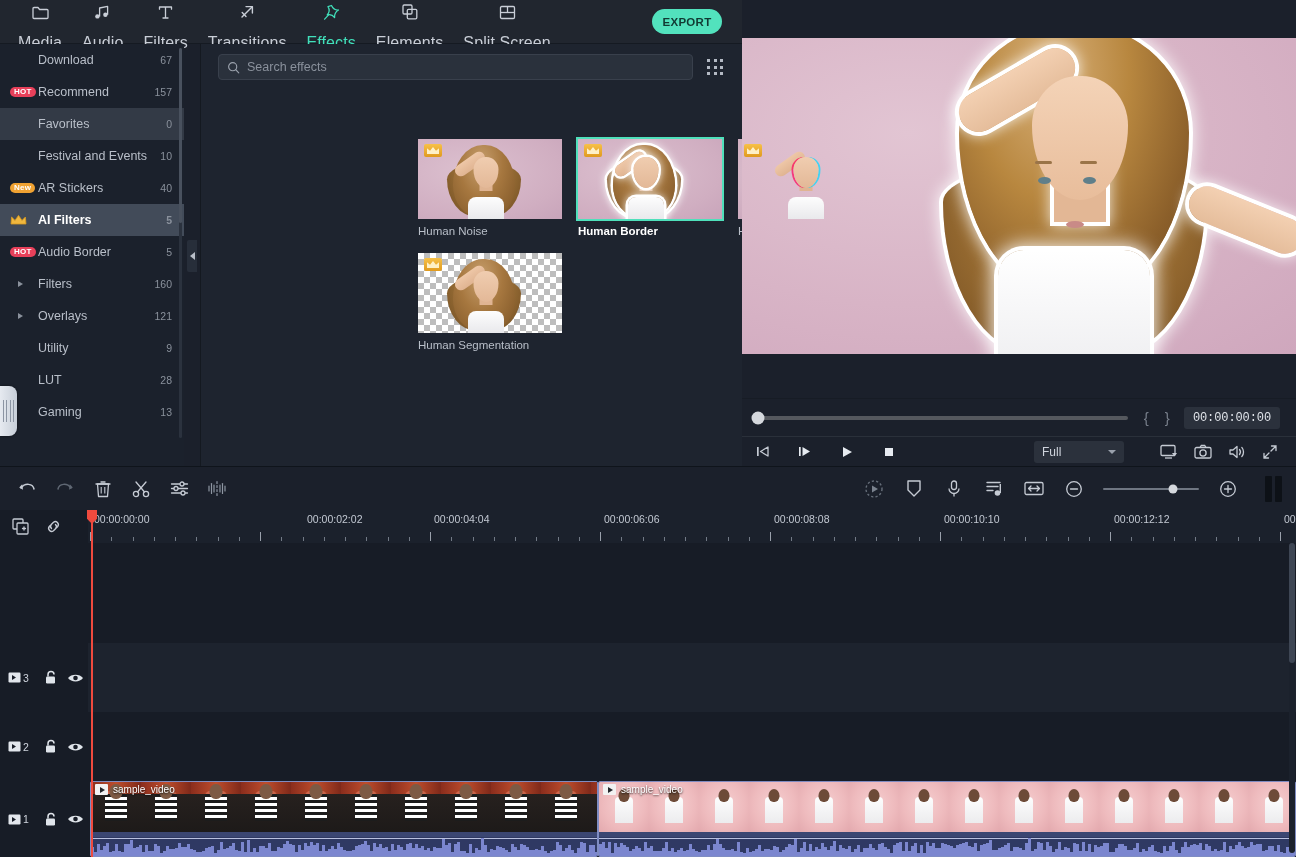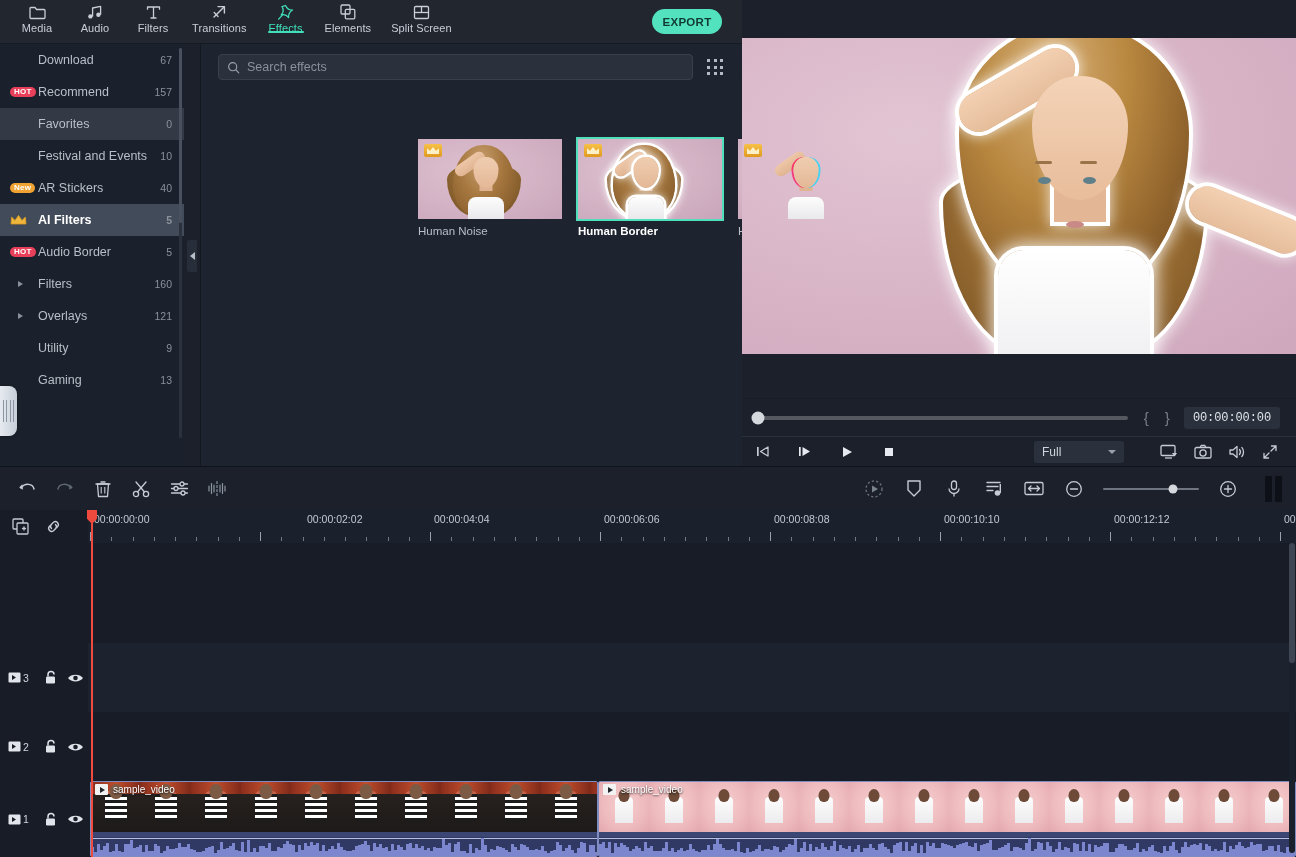--- a/index.html
+++ b/index.html
@@ -23,21 +23,21 @@
   .nav-items { display: flex; align-items: flex-start; height: 44px; padding-left: 8px; }
   .nav-item {
     position: relative;
     display: flex; flex-direction: column; align-items: center; justify-content: flex-start;
     padding: 3px 10px 0 10px;
     min-width: 58px;
     cursor: pointer;
     color: #c9ced7;
   }
   .nav-item .nav-ico { height: 19px; display:flex; align-items:center; justify-content:center; }
-  .nav-item .nav-label { font-size: 11px; margin-top: 0; letter-spacing: .1px; white-space: nowrap;}
+  .nav-item .nav-label { font-size: 16px; margin-top: 12px; letter-spacing: .1px; white-space: nowrap;}
   .nav-item.active { color: #41e0bb; }
   .nav-item.active .nav-underline {
     position: absolute; bottom: 1px; left: 50%; transform: translateX(-50%);
     width: 36px; height: 2px; background: #41e0bb; border-radius: 1px;
   }
   .export-btn {
     position: absolute; right: 20px; top: 9px;
     width: 70px; height: 25px; border-radius: 13px;
     background: #52e2bd; color: #123a33;
     font-size: 11.5px; font-weight: bold; letter-spacing: .3px;
@@ -538,20 +538,25 @@
           <span class="side-icon-slot">
             <span class="tri"></span>
           </span>
           <span class="side-label">Overlays</span>
           <span class="side-count">121</span>
         </div>
         <div class="side-row">
           <span class="side-icon-slot"></span>
           <span class="side-label">Utility</span>
           <span class="side-count">9</span>
+        </div>
+        <div class="side-row">
+          <span class="side-icon-slot"></span>
+          <span class="side-label">LUT</span>
+          <span class="side-count">28</span>
         </div>
         <div class="side-row">
           <span class="side-icon-slot"></span>
           <span class="side-label">Gaming</span>
           <span class="side-count">13</span>
         </div>
       </div>
     <div class="side-scroll"></div>
     <div class="side-thumb"></div>
   </div>
@@ -625,20 +630,35 @@
               <span class="bg"></span>
               <span class="arm"></span>
               <span class="hair2"></span>
               <span class="hair"></span>
               <span class="neck"></span>
               <span class="face"></span>
               <span class="top"></span>
             </span>
           </div>
           <div class="cap">Human Glitch</div>
+        </div>
+        <div class="card">
+          <div class="thumb">
+            <span class="crown"></span>
+            <span class="ph seg">
+              <span class="bg"></span>
+              <span class="arm"></span>
+              <span class="hair2"></span>
+              <span class="hair"></span>
+              <span class="neck"></span>
+              <span class="face"></span>
+              <span class="top"></span>
+            </span>
+          </div>
+          <div class="cap">Human Segmentation</div>
         </div>
       </div>
   </div>
 
   <div class="preview-wrap">
     <div class="preview-video">
       <div class="pv">
         <div class="arm-up"></div>
         <div class="hair-lower"></div>
         <div class="hair"></div>

